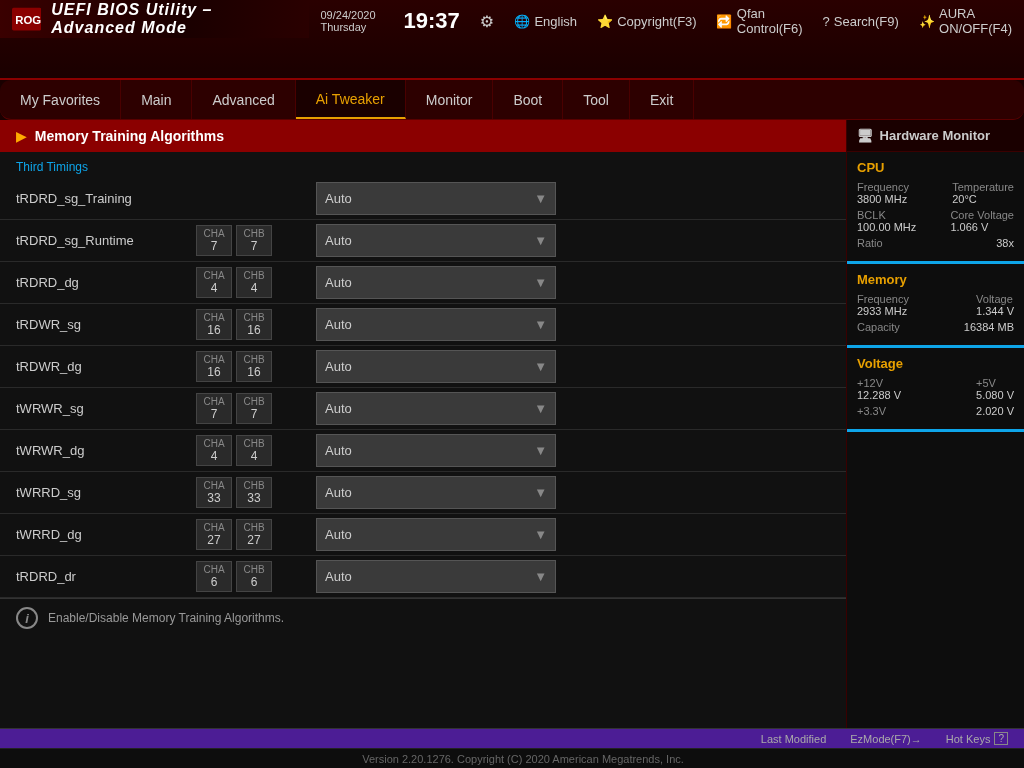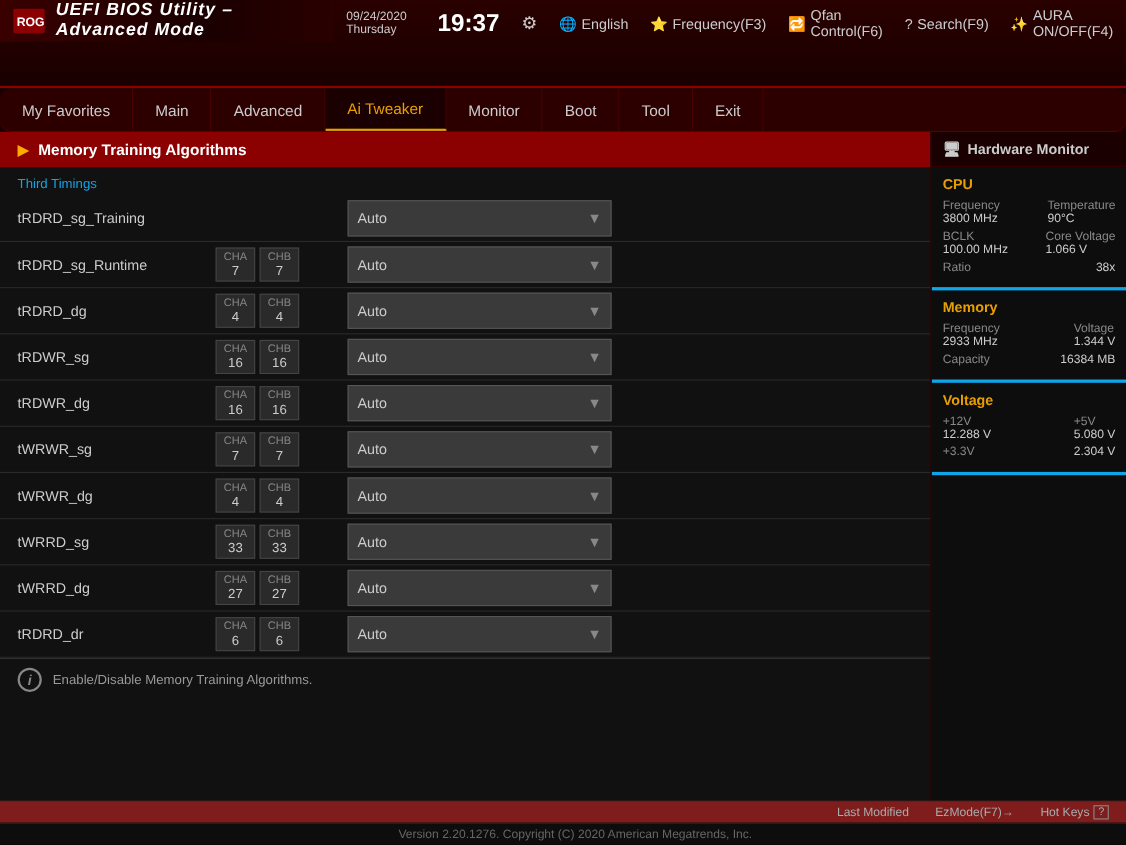--- a/index.html
+++ b/index.html
@@ -258,21 +258,21 @@
       right: 0;
       height: 40px;
       display: flex;
       flex-direction: column;
     }
     #footer-top {
       display: flex;
       justify-content: flex-end;
       align-items: center;
       padding: 4px 16px;
-      background: #7f1d1d;
+      background: #4c1d95;
       border-top: 1px solid #333;
       gap: 24px;
       height: 20px;
     }
     .footer-btn {
       color: #aaaaaa;
       font-size: 11px;
       cursor: pointer;
       display: flex;
       align-items: center;
@@ -317,21 +317,21 @@
       </div>
     </div>
     <span id="time-display">19:37</span>
     <span style="color:#cccccc; font-size:16px; cursor:pointer;">⚙</span>
     <div class="toolbar-item">
       <span>🌐</span>
       <span>English</span>
     </div>
     <div class="toolbar-item">
       <span>⭐</span>
-      <span>Frequency(F3)</span>
+      <span>Copyright(F3)</span>
     </div>
     <div class="toolbar-item">
       <span>🔁</span>
       <span>Qfan Control(F6)</span>
     </div>
     <div class="toolbar-item">
       <span>?</span>
       <span>Search(F9)</span>
     </div>
     <div class="toolbar-item">
@@ -558,21 +558,21 @@
     <div id="hw-sections-container">
         <div class="hw-section">
           <div class="hw-section-title">CPU</div>
           <div style="display: flex; justify-content: space-between; margin-bottom: 4px;">
             <div>
               <div class="hw-label">Frequency</div>
               <div class="hw-value">3800 MHz</div>
             </div>
             <div>
               <div class="hw-label">Temperature</div>
-              <div class="hw-value">90°C</div>
+              <div class="hw-value">20°C</div>
             </div>
           </div>
           <div style="display: flex; justify-content: space-between; margin-bottom: 4px;">
             <div>
               <div class="hw-label">BCLK</div>
               <div class="hw-value">100.00 MHz</div>
             </div>
             <div>
               <div class="hw-label">Core Voltage</div>
               <div class="hw-value">1.066 V</div>
@@ -607,21 +607,21 @@
               <div class="hw-label">+12V</div>
               <div class="hw-value">12.288 V</div>
             </div>
             <div>
               <div class="hw-label">+5V</div>
               <div class="hw-value">5.080 V</div>
             </div>
           </div>
           <div class="hw-row">
         <div class="hw-label">+3.3V</div>
-        <div class="hw-value">2.304 V</div>
+        <div class="hw-value">2.020 V</div>
       </div>
         </div>
       </div>
   </div>
 
 </div>
 
 <div id="footer">
   <div id="footer-top">
     <span class="footer-btn">Last Modified</span>

